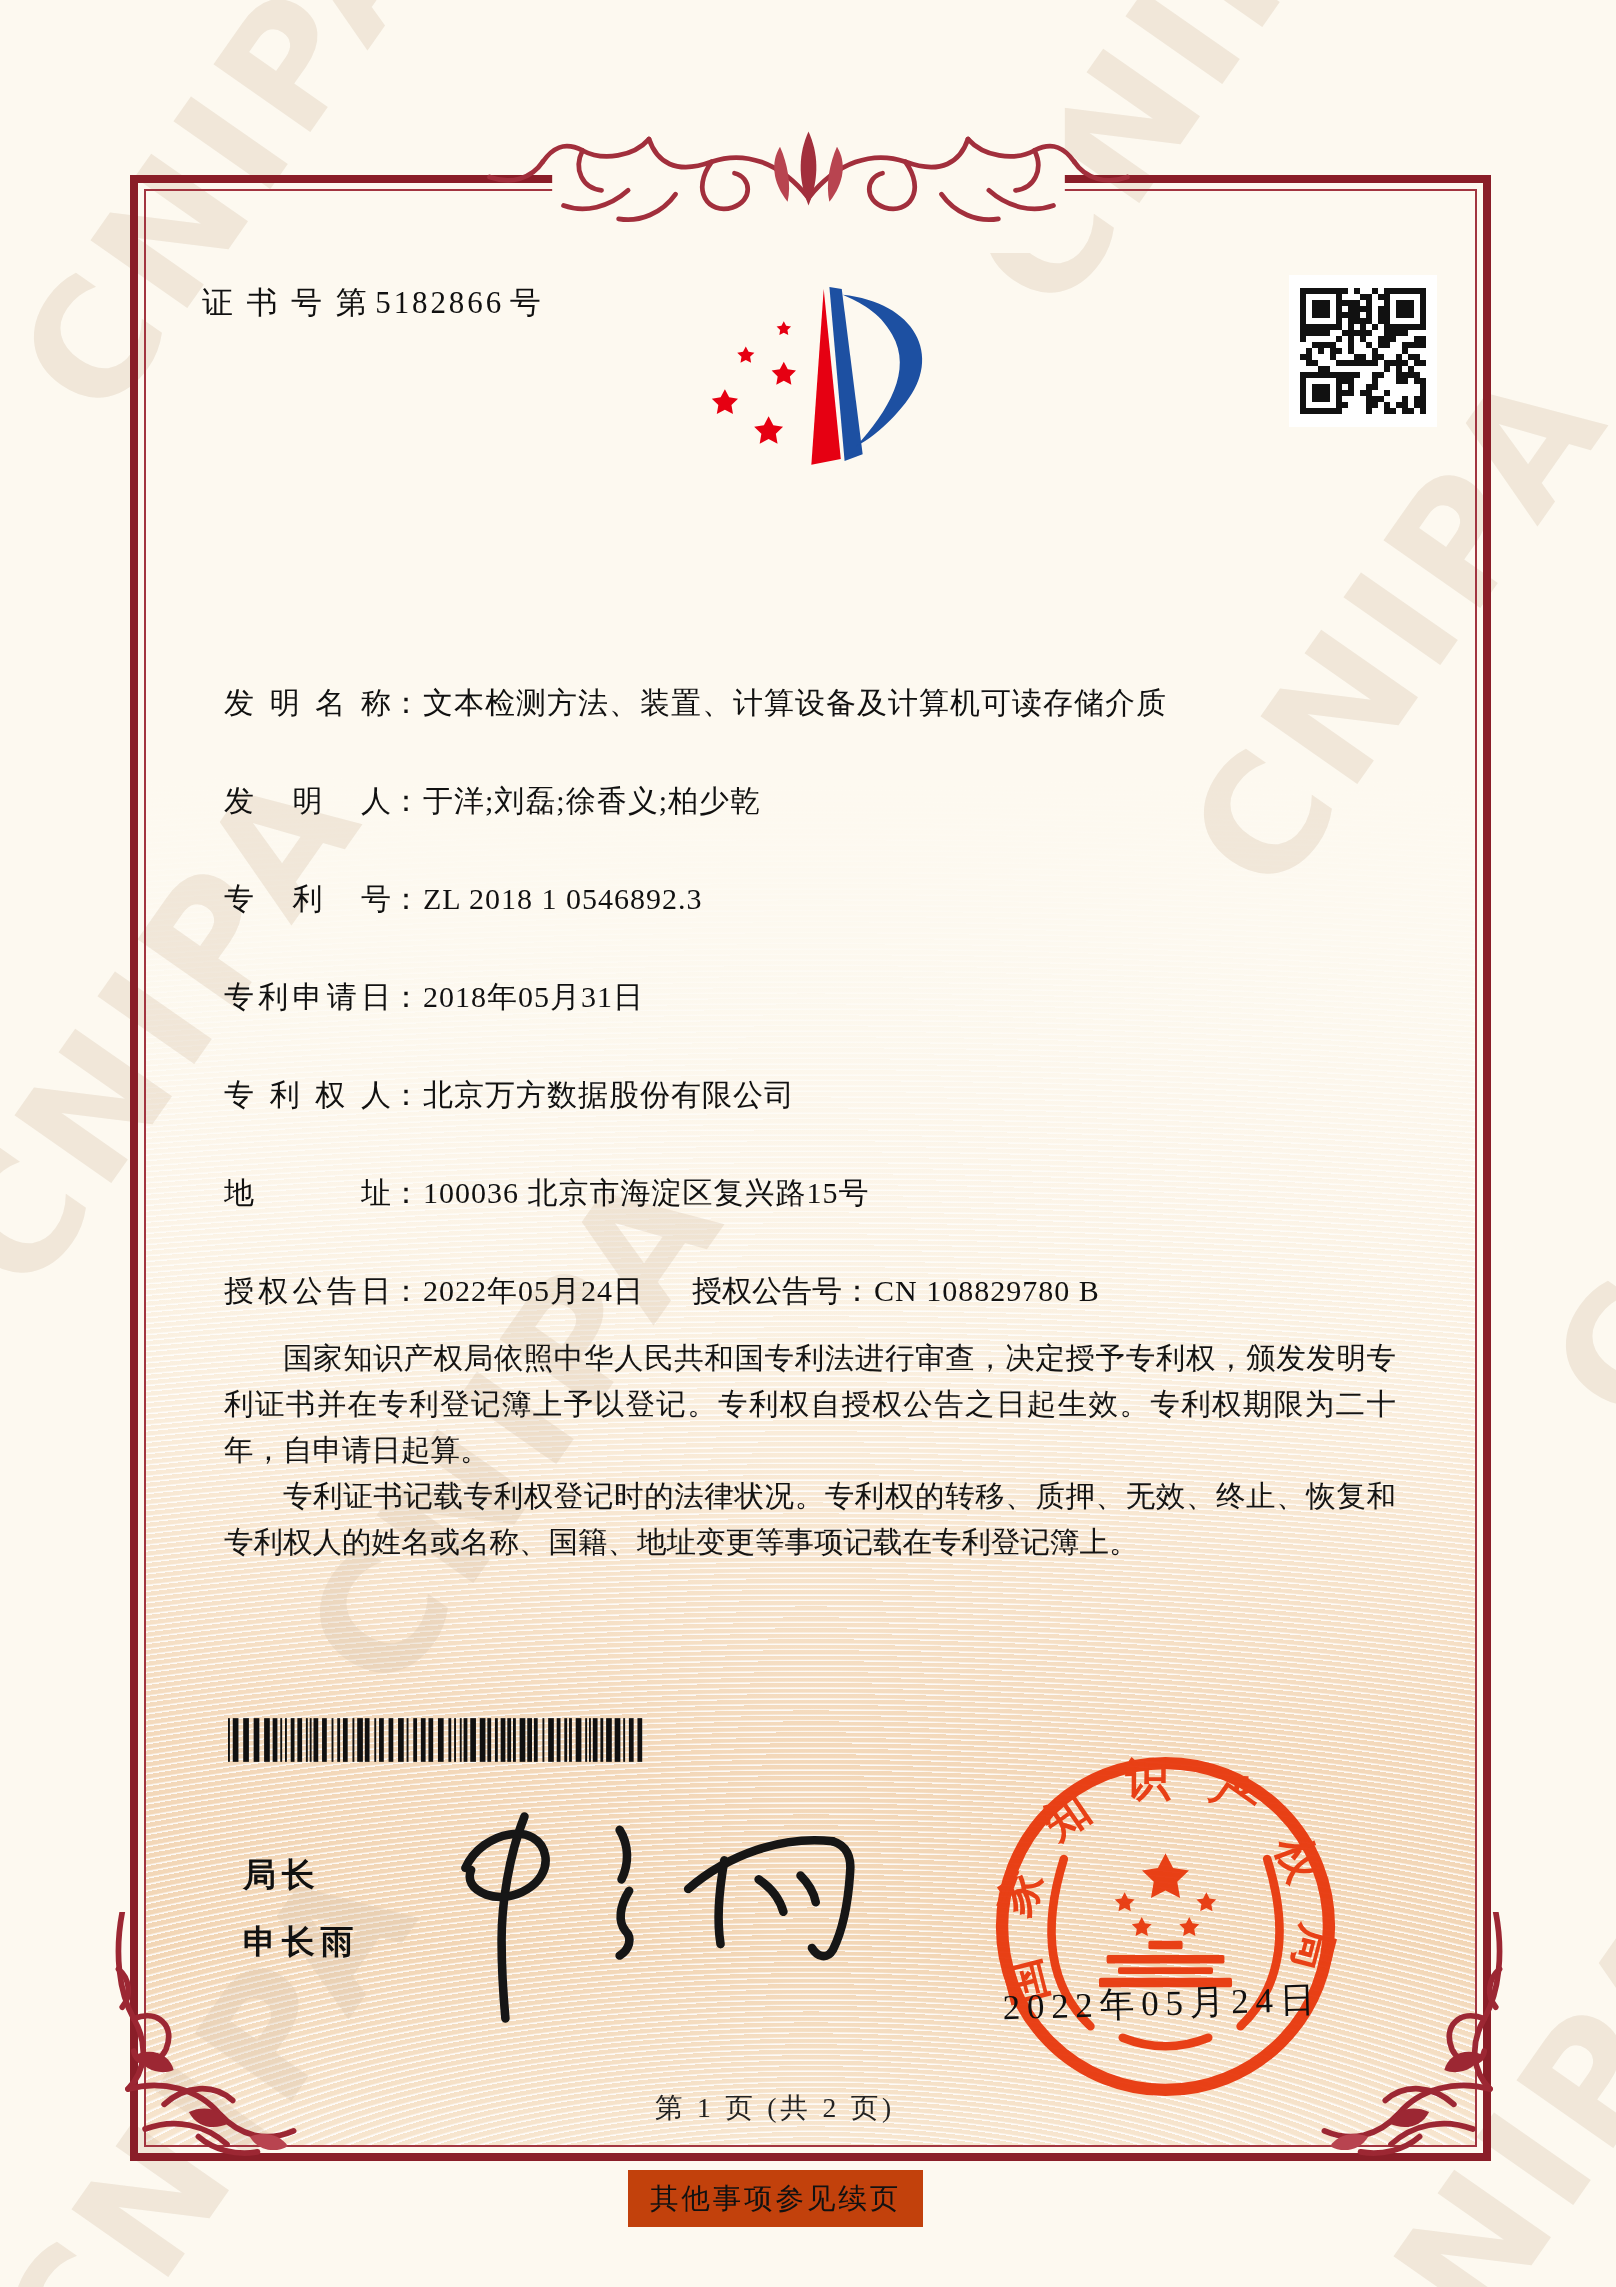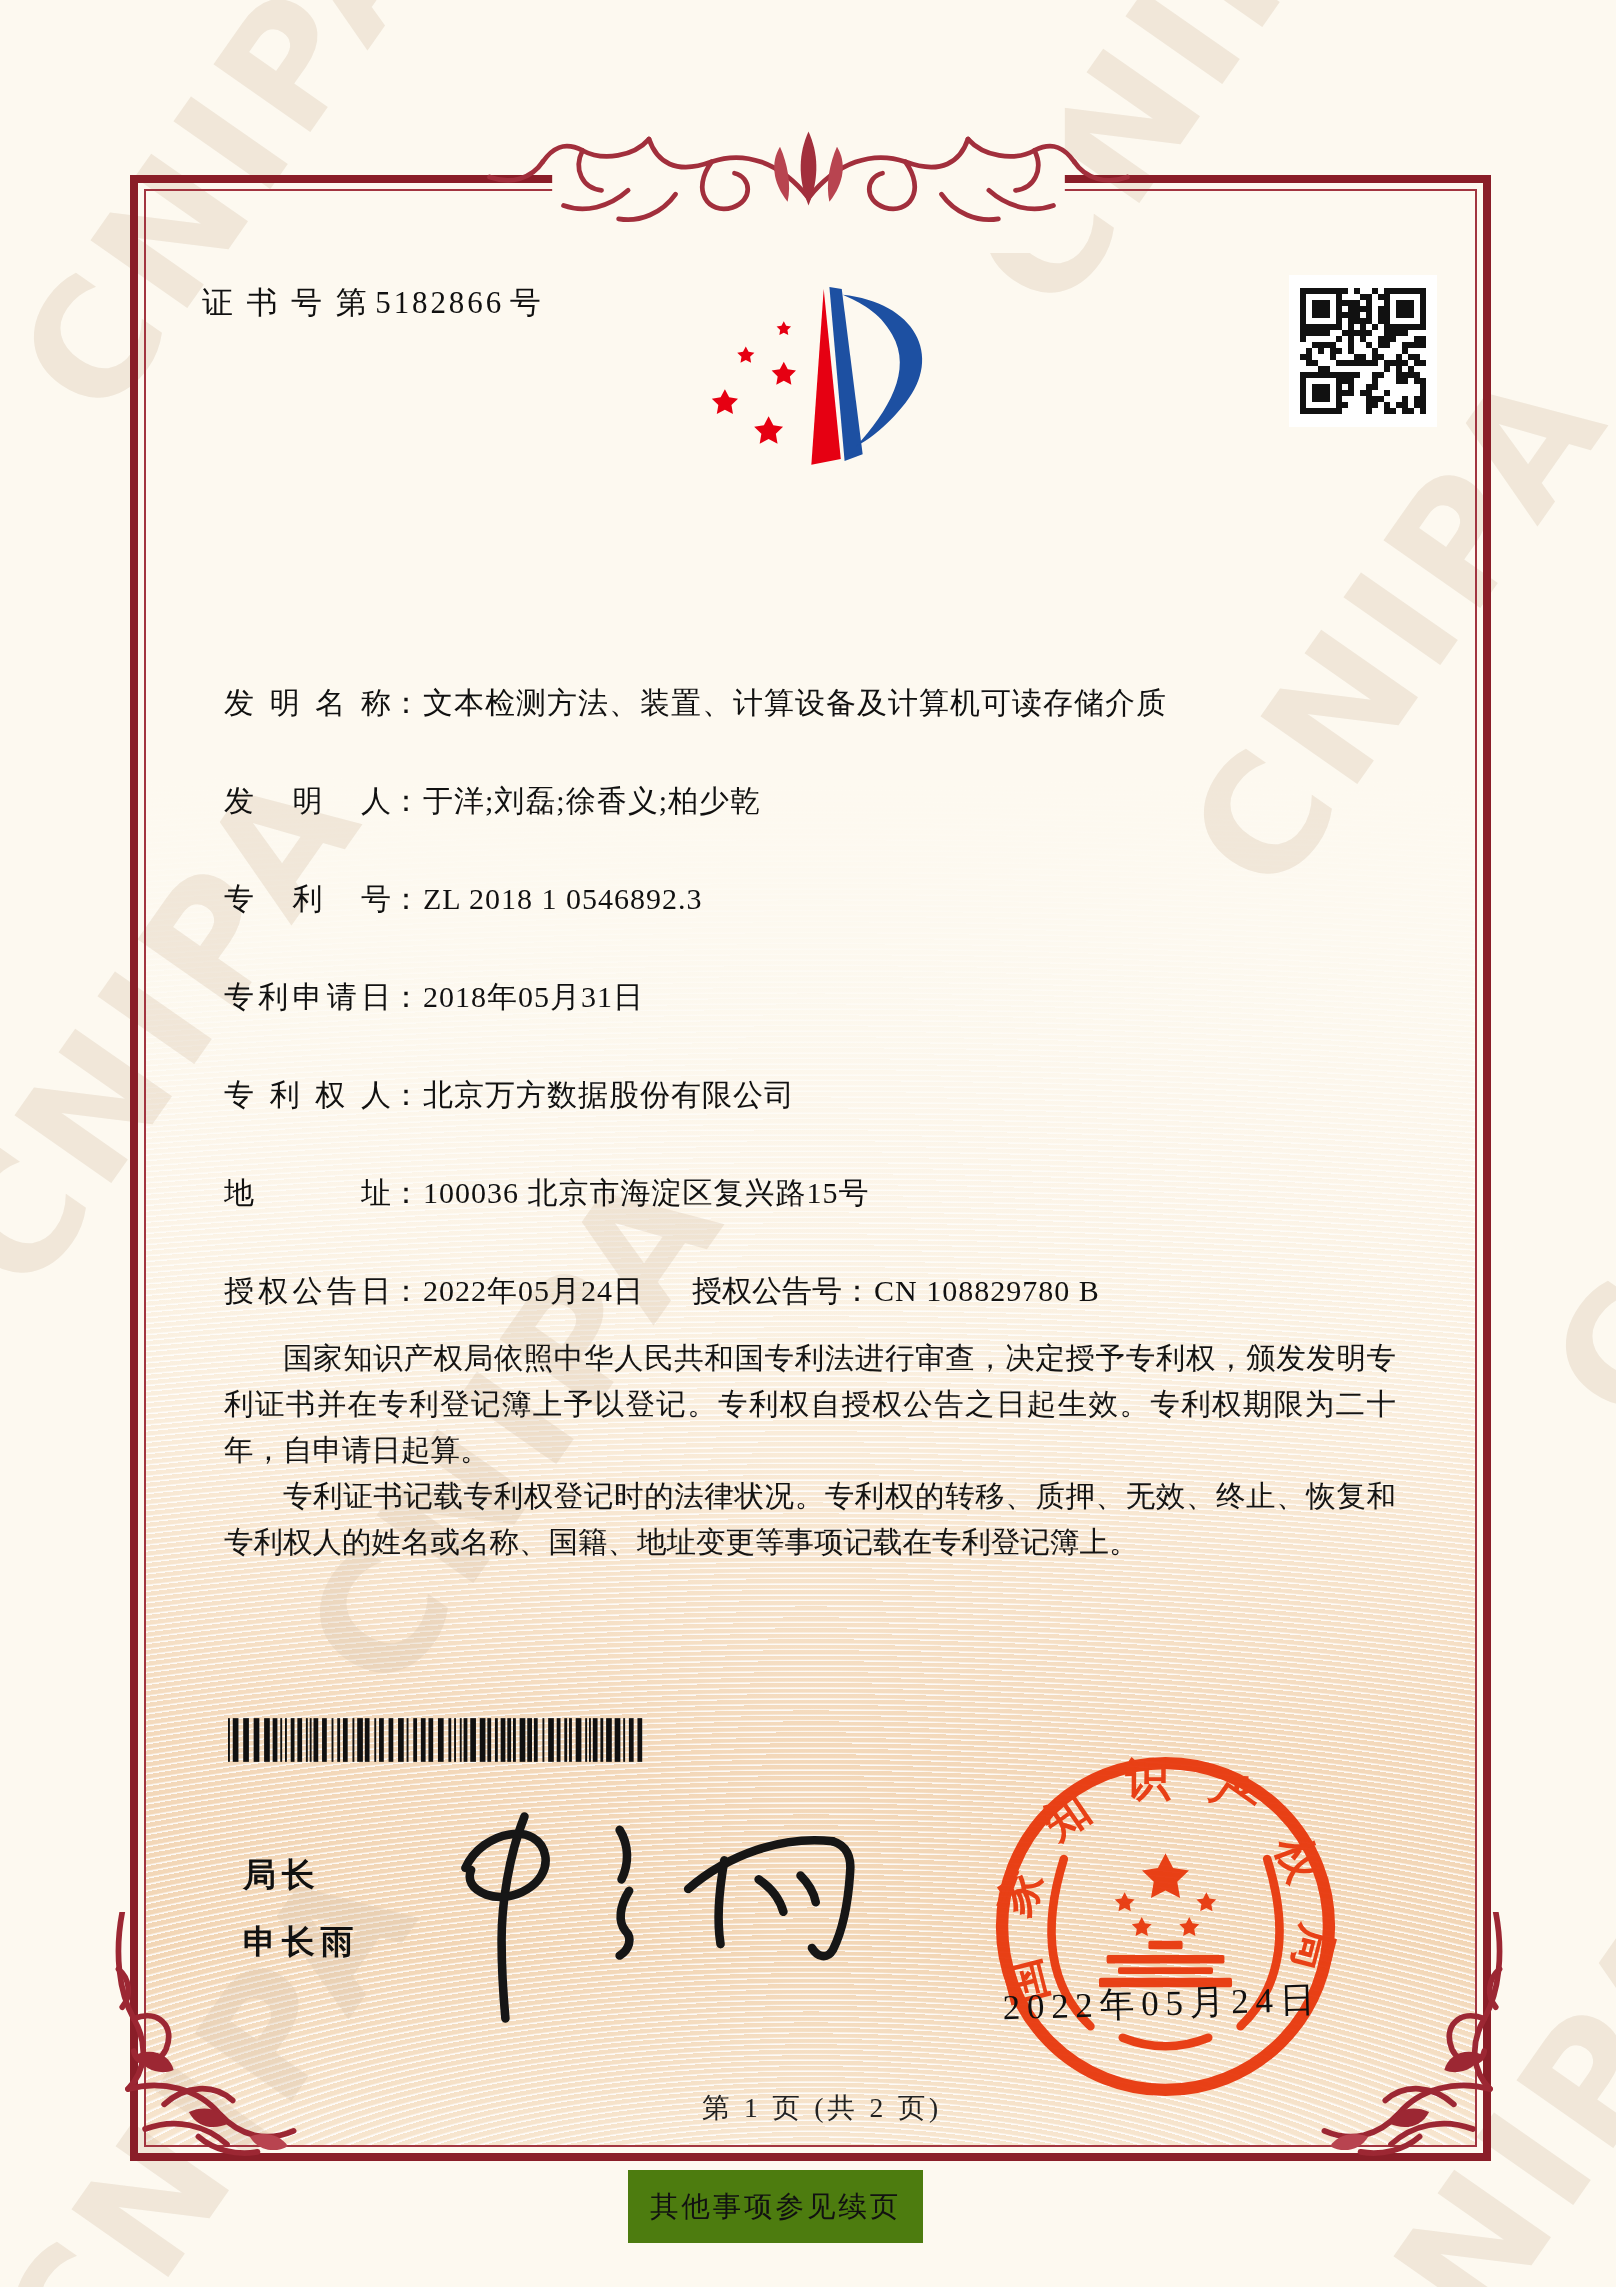--- a/index.html
+++ b/index.html
@@ -74,25 +74,25 @@
   
   .seal{ position:absolute; left:984px; top:1745px; width:363px; height:363px; z-index:5; opacity:.95; }
   .seal-date{
     position:absolute; left:972px; top:1980px; width:380px; z-index:6;
     font-size:35px; letter-spacing:6.7px; color:#101010; text-align:center;
     transform:rotate(-1.5deg); white-space:nowrap;
   }
   
   .page-ind{
     position:absolute; left:0; width:1550px; top:2089px; z-index:4;
-    text-align:center; font-size:27.6px; letter-spacing:3.8px; color:#222;padding-left:47px;
+    text-align:center; font-size:27.6px; letter-spacing:3.8px; color:#222;
   }
   .foot-note{
-    position:absolute; left:628px; top:2170px; width:295px; height:73px; z-index:4;
-    background:#4d7c0f; display:flex; align-items:center; justify-content:center;
+    position:absolute; left:628px; top:2170px; width:295px; height:57px; z-index:4;
+    background:#c2410c; display:flex; align-items:center; justify-content:center;
     font-size:28.5px; letter-spacing:2.9px; color:#111;
   }
 </style>
 </head>
 <body>
 
 <div id="page">
 
   <div class="wm" style="left:-67px;  top:57px;">CNIPA</div>
   <div class="wm" style="left:885px;  top:-48px;">CNIPA</div>

